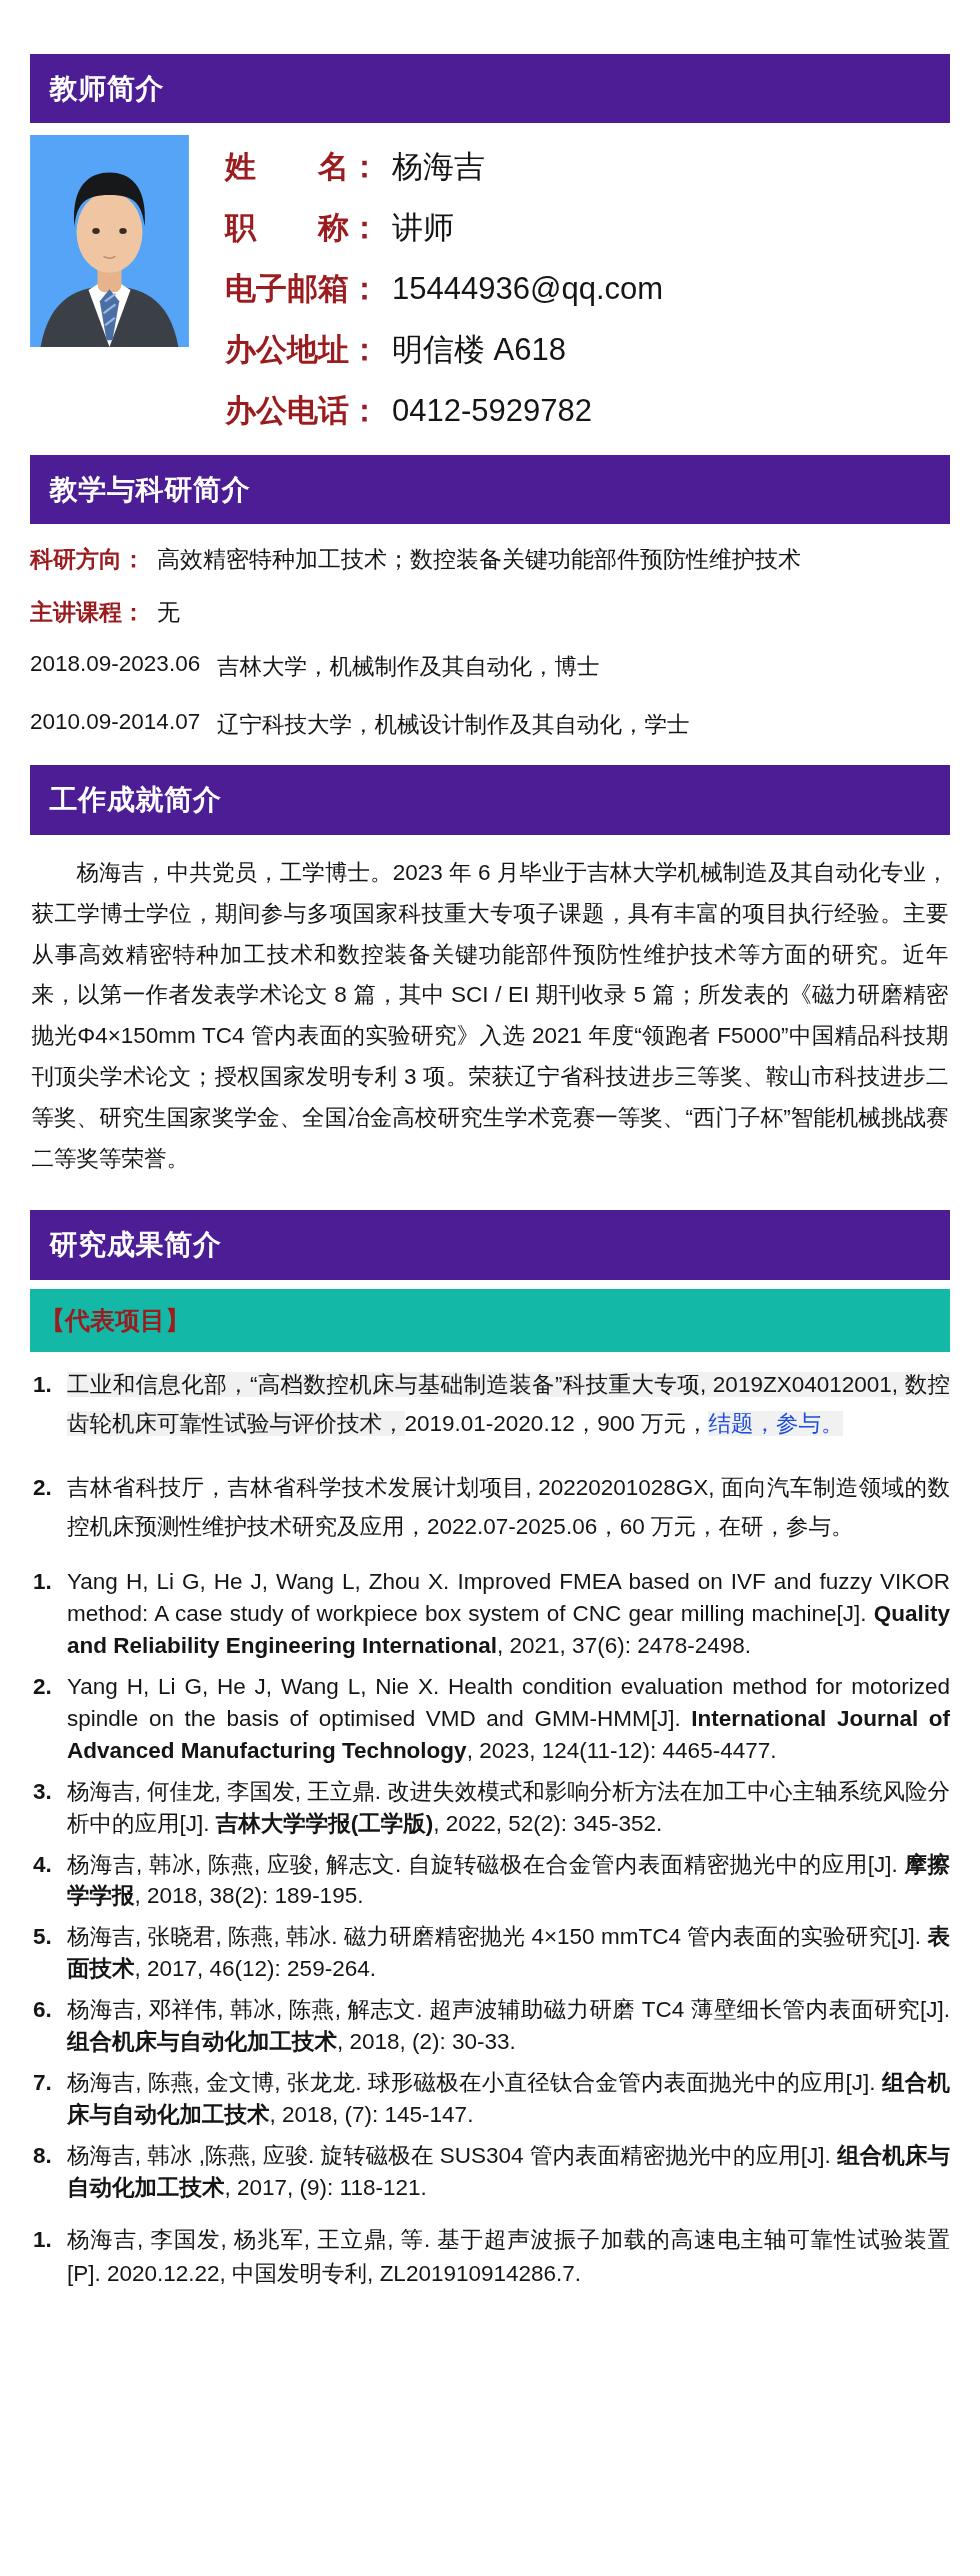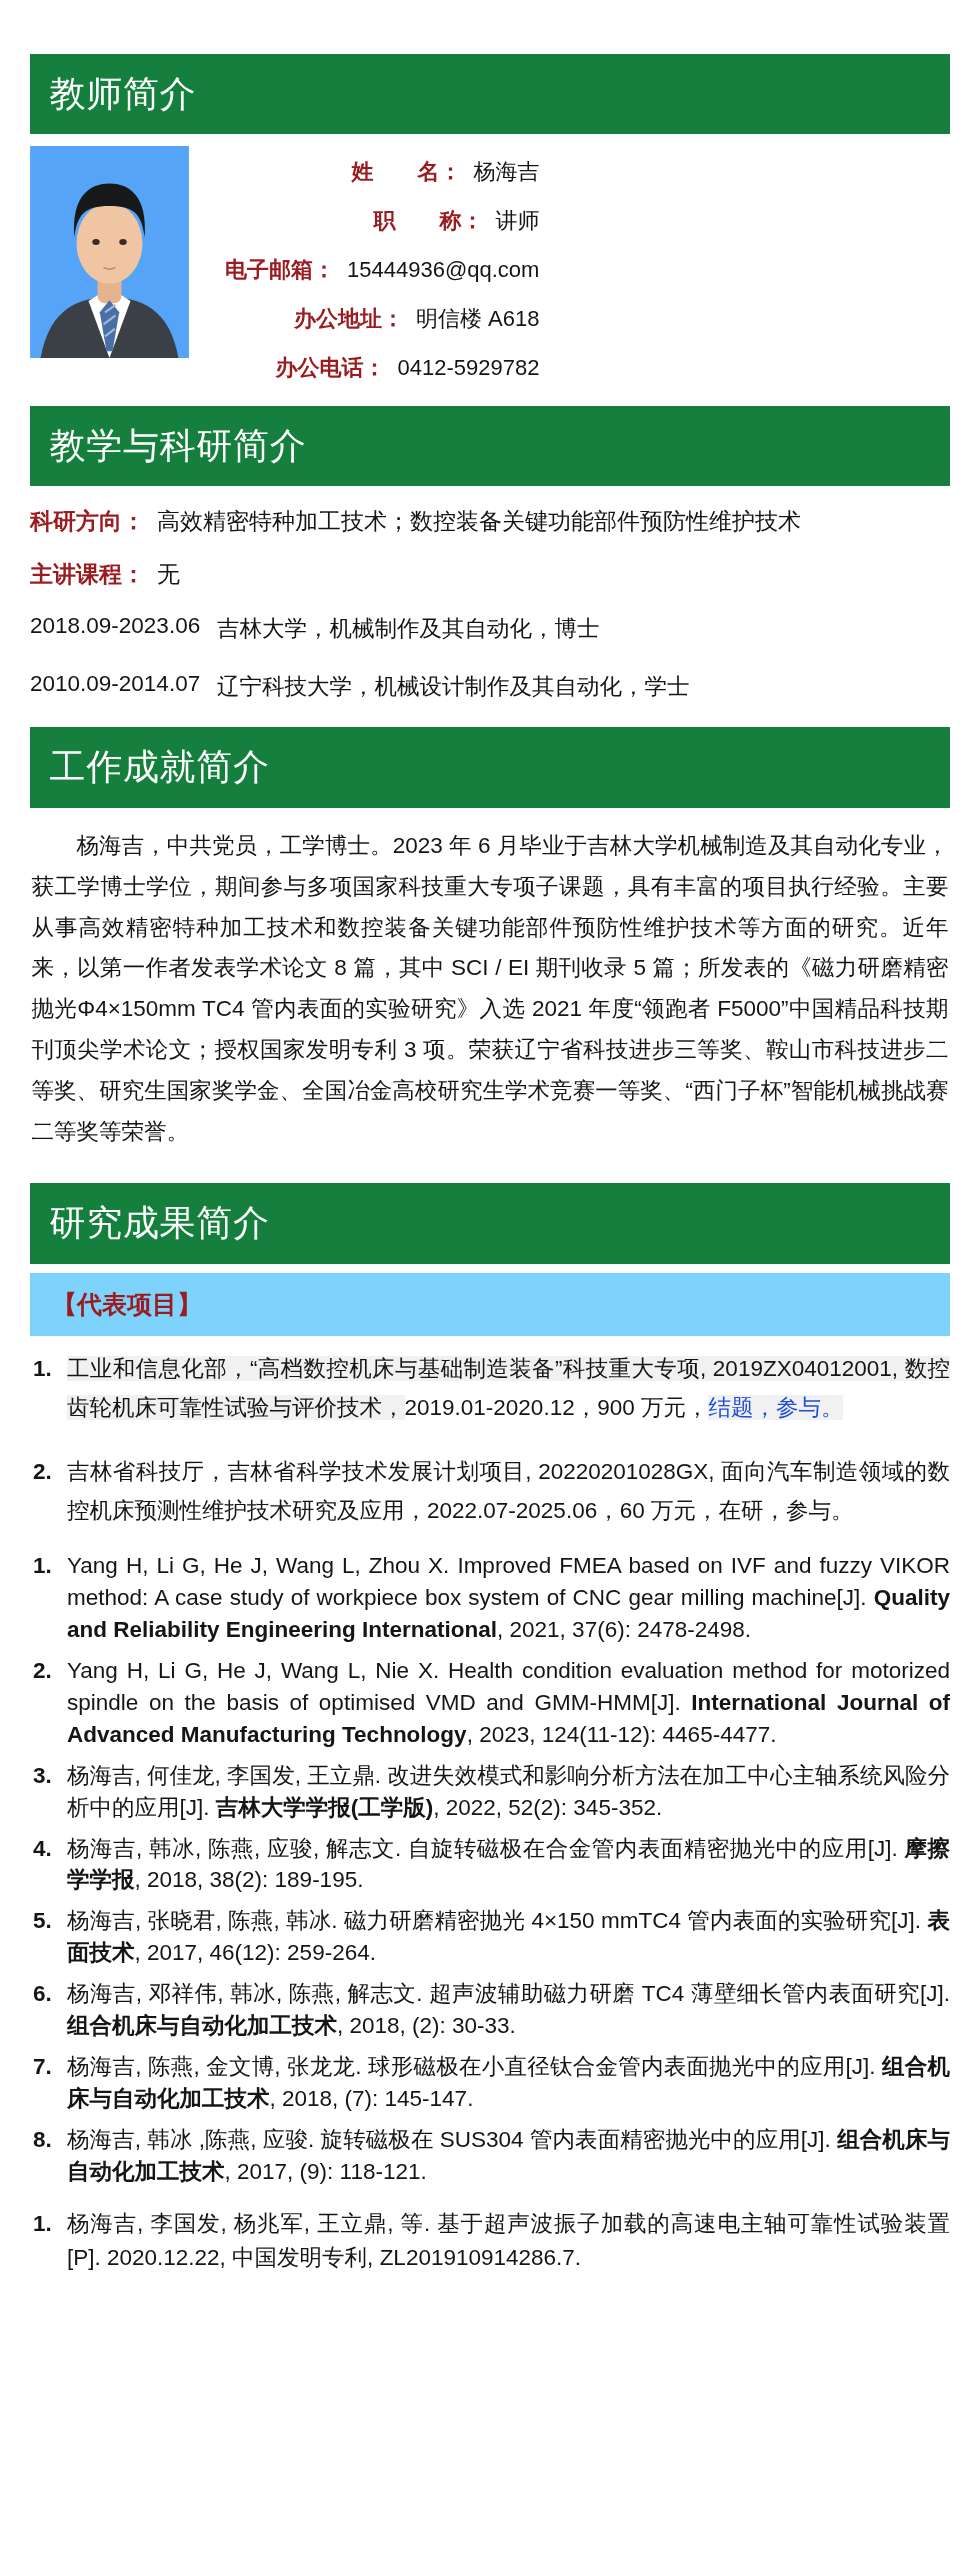--- a/index.html
+++ b/index.html
@@ -5,37 +5,37 @@
   html, body { margin: 0; padding: 0; background: #ffffff; }
   body {
     width: 980px;
     font-family: "Liberation Sans", "DejaVu Sans", sans-serif;
     color: #151515;
   }
   .page { padding: 54px 30px 40px 30px; }
 
   
   .banner {
-    background: #15803d;
+    background: #4c1d95;
     color: #ffffff;
-    font-weight: normal;
-    font-size: 36px;
+    font-weight: bold;
+    font-size: 28px;
     padding: 15.7px 0 15.7px 19.5px;
     letter-spacing: 0.7px;
   }
 
   
   .profile-row { display: flex; margin: 12px 0 15px 0; }
   .photo {
     width: 159px; height: 212px; flex: 0 0 auto;
     overflow: hidden;
   }
   .photo svg { display: block; }
   .info { padding: 10.5px 0 0 36px; }
-  .info-row { font-size: 22px; margin-bottom: 19px; white-space: nowrap; text-align: right; }
+  .info-row { font-size: 31px; margin-bottom: 19px; white-space: nowrap; }
   .info-row:last-child { margin-bottom: 8px; }
   .label { color: #9a1c1f; font-weight: bold; }
   .value { color: #151515; margin-left: 12px; }
 
   
   .kv-row { font-size: 23px; margin: 19.5px 0 22.5px 0; }
 
   
   .history { margin: 22.5px 0 25.5px 0; }
   .history-row { display: flex; font-size: 22.5px; margin-bottom: 27px; }
@@ -47,22 +47,22 @@
   .achievement-para {
     font-size: 22.5px;
     line-height: 1.82;
     text-align: justify;
     text-indent: 2em;
     margin: 18px 1.5px 30px 1.5px;
   }
 
   
   .subheading-band {
-    background: #7dd3fc;
-    padding: 15px 0 15px 22px;
+    background: #14b8a6;
+    padding: 15px 0 15px 10px;
     margin: 9px 0 4.5px 0;
   }
   .subheading {
     color: #9a1c1f;
     font-weight: bold;
     font-size: 25px;
   }
   ol.num-list { list-style: none; margin: 13.5px 0 19.5px 0; padding: 0; }
   ol.num-list li {
     position: relative;

